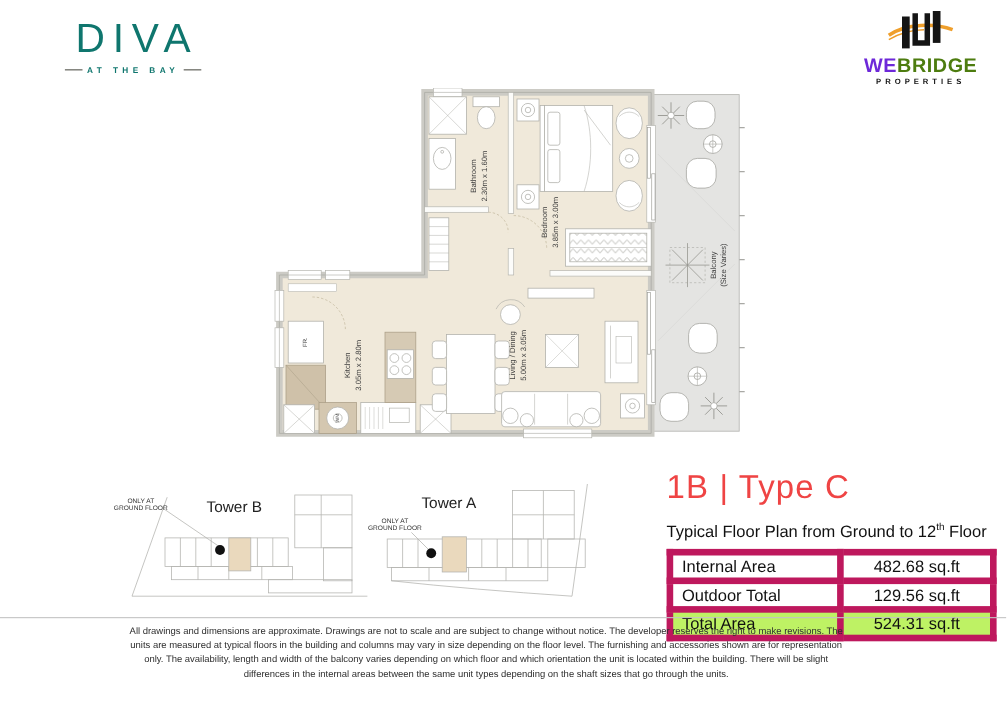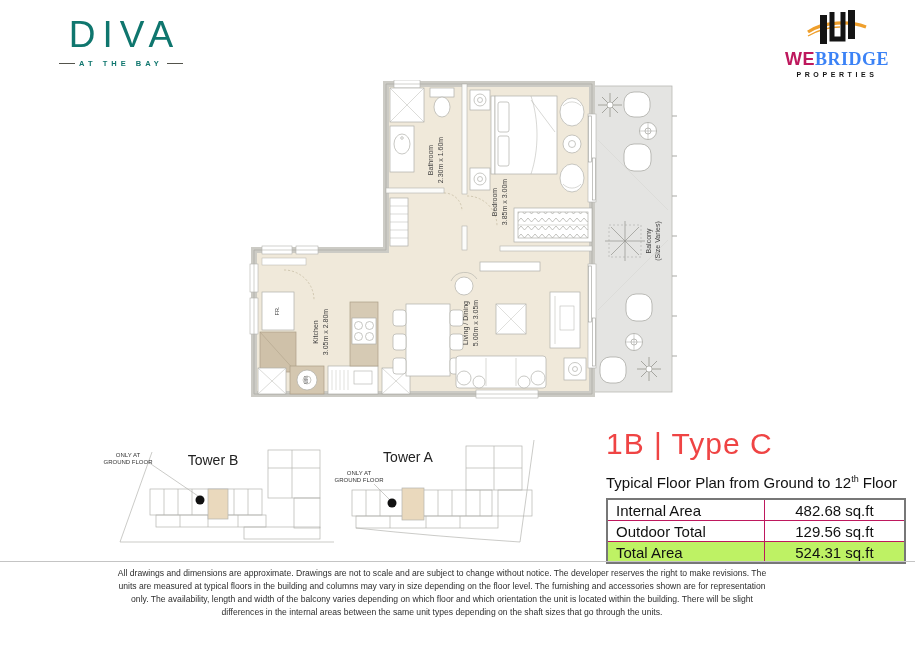--- a/index.html
+++ b/index.html
@@ -10,41 +10,41 @@
   .diva-logo{position:absolute;left:36px;top:16px;width:170px;text-align:center;color:#0f766e;}
   .diva-word{font-size:37px;letter-spacing:7px;font-weight:400;line-height:1;margin-left:7px;}
   .diva-sub{margin-top:6px;display:flex;align-items:center;justify-content:center;gap:4px;}
   .diva-sub span.txt{font-size:7.5px;letter-spacing:4px;font-weight:700;}
   .diva-sub .dash{display:inline-block;width:16px;border-top:1px solid #53544c;height:0;}
 
   
   .wb-logo{position:absolute;left:763px;top:6px;width:148px;text-align:center;}
   .wb-icon{display:block;margin:0 auto;}
   .wb-word{font-size:18px;font-weight:800;letter-spacing:.5px;line-height:1;margin-top:2px;}
-  .wb-we{color:#be185d;} .wb-bridge{color:#3b82f6;font-family:Liberation Serif, serif;}
+  .wb-we{color:#6d28d9;} .wb-bridge{color:#4d7c0f;}
   .wb-sub{font-size:7px;letter-spacing:3.6px;color:#151515;margin-top:3px;font-weight:600;}
 
   
   .plan{position:absolute;left:248px;top:80px;width:432px;height:322px;}
   .plan text{font-family:"Liberation Sans", sans-serif;}
 
   
   .site{position:absolute;}
   .site-b{left:88px;top:432px;width:250px;height:120px;}
   .site-a{left:330px;top:430px;width:255px;height:125px;}
   .site text{font-family:"Liberation Sans", sans-serif;}
 
   
   .unit-info{position:absolute;left:606px;top:427px;width:300px;}
   .unit-title{font-size:30px;color:#ef4444;letter-spacing:1px;font-weight:400;}
   .unit-sub{font-size:15px;color:#111;margin-top:13px;}
   .unit-sub sup{font-size:9px;}
   .area-table{width:100%;border-collapse:collapse;margin-top:7px;font-size:15px;color:#111;
               border:2px solid #777;}
-  .area-table td{border:1px solid #be185d;padding:1px 8px;height:18px;}
+  .area-table td{border:6px solid #be185d;padding:1px 8px;height:18px;}
   .area-table td.val{text-align:center;}
   .area-table tr.total td{background:#bef264;}
 
   
   .divider{position:absolute;left:0;top:561px;width:915px;border-top:1px solid #c4c4c4;}
   .disclaimer{position:absolute;left:113px;top:567px;width:658px;font-size:8.6px;
               line-height:1.5;color:#2e2e2e;text-align:center;}
 </style>
 </head>
 <body>

